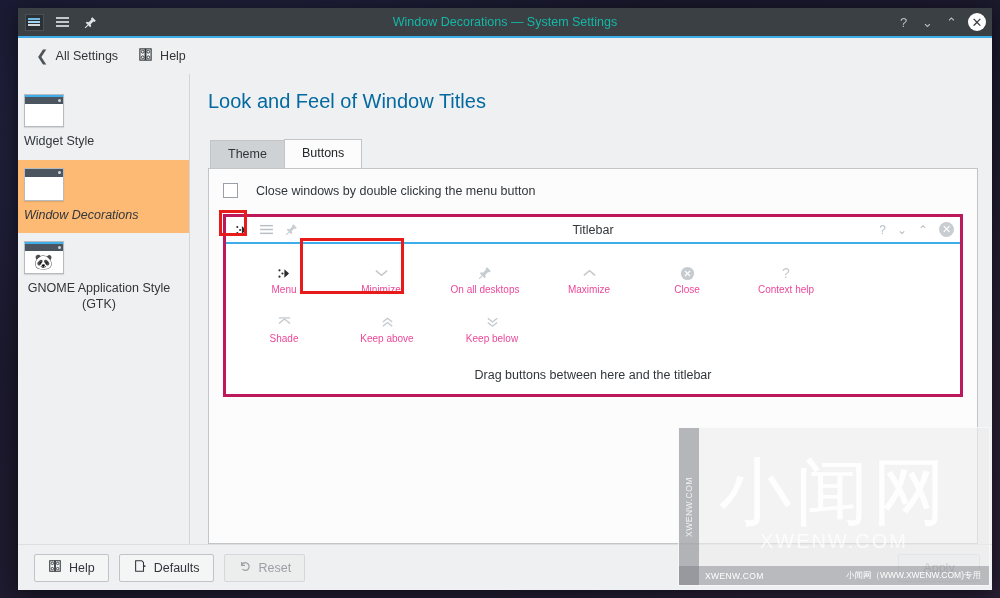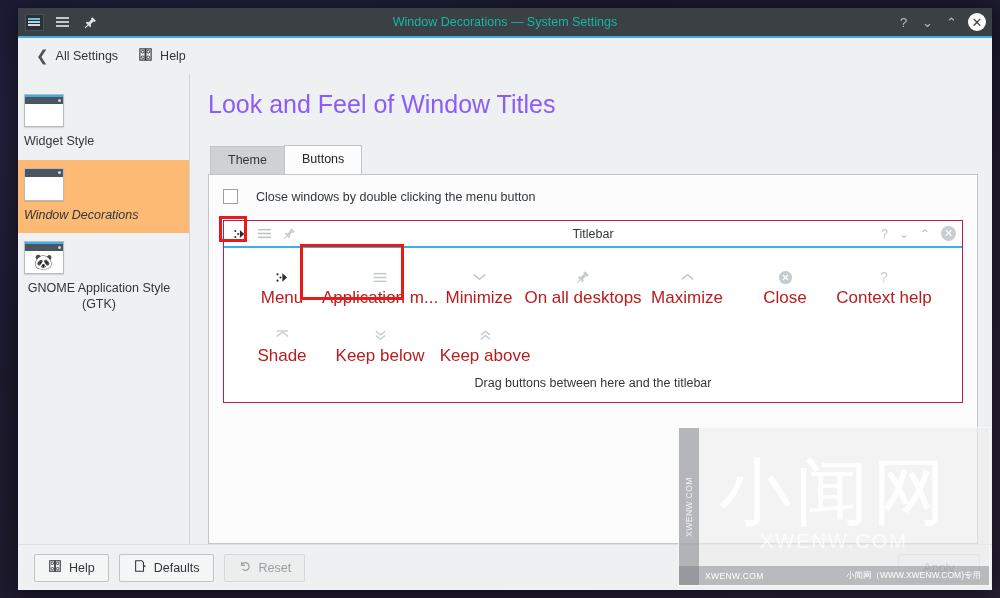--- a/index.html
+++ b/index.html
@@ -132,21 +132,21 @@
   .side-label { max-width: 150px; }
 
   
   #main {
     flex: 1; min-width: 0;
     background: #eff0f1;
     padding: 16px 14px 0 18px;
     display: flex; flex-direction: column;
   }
   #page-title {
-    font-size: 25px; color: #8b5cf6; font-weight: 400;
+    font-size: 20px; color: #0369a1; font-weight: 400;
     margin-bottom: 26px;
   }
 
   
   #tabs { display: flex; align-items: flex-end; margin-left: 2px; }
   .tab {
     padding: 6px 17px 7px;
     font-size: 12.5px; color: #31363b;
     background: #cfd2d4;
     border: 1px solid #c2c5c8; border-bottom: none;
@@ -172,21 +172,21 @@
   
   .check-row { display: flex; align-items: center; gap: 18px; margin-bottom: 16px; cursor: pointer;}
   .checkbox {
     width: 15px; height: 15px;
     background: #ffffff; border: 1px solid #9aa0a5;
   }
   .check-label { font-size: 12.5px; color: #31363b; }
 
   
   #preview {
-    border: 1px solid #be185d;
+    border: 3px solid #be185d;
     background: #ffffff;
     height: 183px;
     display: flex; flex-direction: column;
   }
   #preview-titlebar {
     height: 27px; min-height: 27px;
     background: #ffffff;
     border-bottom: 2px solid #3daee9;
     display: flex; align-items: center;
     position: relative;
@@ -223,21 +223,21 @@
     display: flex; flex-direction: column; align-items: center;
     cursor: pointer;
     padding: 4px 6px 6px;
   }
   .btn-cell .glyph {
     height: 18px; display:flex; align-items:center; justify-content:center;
     color: #c2c7cb; font-size: 14px; margin-bottom: 2px;
   }
   .btn-cell .glyph.dark { color: #2b2b2b; }
   .btn-cell .cap {
-    font-size: 17px; color: #b91c1c; white-space: nowrap;
+    font-size: 10px; color: #ec4899; white-space: nowrap;
   }
   .drag-hint {
     margin-top: auto;
     text-align: center;
     font-size: 12.5px; color: #31363b;
     padding-bottom: 12px;
   }
 
   
   .redbox {
@@ -462,30 +462,20 @@
                   <svg width="16" height="15" viewBox="0 0 16 16">
                     <circle cx="3.2" cy="4.6" r="1.15" fill="#2b2b2b"></circle>
                     <circle cx="3.2" cy="11.4" r="1.15" fill="#2b2b2b"></circle>
                     <circle cx="6.4" cy="8" r="1.15" fill="#2b2b2b"></circle>
                     <path d="M8.4 3.4 L13.4 8 L8.4 12.6 Z" fill="#2b2b2b"></path>
                   </svg>
                 </div>
                 <div class="cap">Menu</div>
               </div>
 
-              <div class="btn-cell" style="width:100px">
-                <div class="glyph">
-                  <svg width="14" height="11" viewBox="0 0 14 12">
-                    <rect x="0" y="1" width="14" height="1.6" fill="#c2c7cb"></rect>
-                    <rect x="0" y="5.2" width="14" height="1.6" fill="#c2c7cb"></rect>
-                    <rect x="0" y="9.4" width="14" height="1.6" fill="#c2c7cb"></rect>
-                  </svg>
-                </div>
-                <div class="cap">Application m...</div>
-              </div>
 
               <div class="btn-cell" style="width:98px">
                 <div class="glyph">
                   <svg width="15" height="10" viewBox="0 0 16 10">
                     <path d="M2 2.5 L8 7.5 L14 2.5" stroke="#c2c7cb" stroke-width="1.5" fill="none"></path>
                   </svg>
                 </div>
                 <div class="cap">Minimize</div>
               </div>
 
@@ -530,38 +520,38 @@
               <div class="btn-cell" style="width:96px">
                 <div class="glyph">
                   <svg width="15" height="12" viewBox="0 0 16 12">
                     <path d="M2 7.5 L8 2.8 L14 7.5" stroke="#c2c7cb" stroke-width="1.4" fill="none"></path>
                     <rect x="2" y="1" width="12" height="1.3" fill="#c2c7cb"></rect>
                   </svg>
                 </div>
                 <div class="cap">Shade</div>
               </div>
 
+              <div class="btn-cell" style="width:110px">
+                <div class="glyph">
+                  <svg width="15" height="13" viewBox="0 0 16 13">
+                    <path d="M3 6 L8 2 L13 6" stroke="#c2c7cb" stroke-width="1.4" fill="none"></path>
+                    <path d="M3 10.5 L8 6.5 L13 10.5" stroke="#c2c7cb" stroke-width="1.4" fill="none"></path>
+                  </svg>
+                </div>
+                <div class="cap">Keep above</div>
+              </div>
+
               <div class="btn-cell" style="width:100px">
                 <div class="glyph">
                   <svg width="15" height="13" viewBox="0 0 16 13">
                     <path d="M3 2 L8 6 L13 2" stroke="#c2c7cb" stroke-width="1.4" fill="none"></path>
                     <path d="M3 6.5 L8 10.5 L13 6.5" stroke="#c2c7cb" stroke-width="1.4" fill="none"></path>
                   </svg>
                 </div>
                 <div class="cap">Keep below</div>
-              </div>
-
-              <div class="btn-cell" style="width:110px">
-                <div class="glyph">
-                  <svg width="15" height="13" viewBox="0 0 16 13">
-                    <path d="M3 6 L8 2 L13 6" stroke="#c2c7cb" stroke-width="1.4" fill="none"></path>
-                    <path d="M3 10.5 L8 6.5 L13 10.5" stroke="#c2c7cb" stroke-width="1.4" fill="none"></path>
-                  </svg>
-                </div>
-                <div class="cap">Keep above</div>
               </div>
 
             </div>
 
             <div class="drag-hint">Drag buttons between here and the titlebar</div>
           </div>
 
         </div>
 
         <div class="redbox" style="left:10px; top:41px; width:28px; height:26px;"></div>

